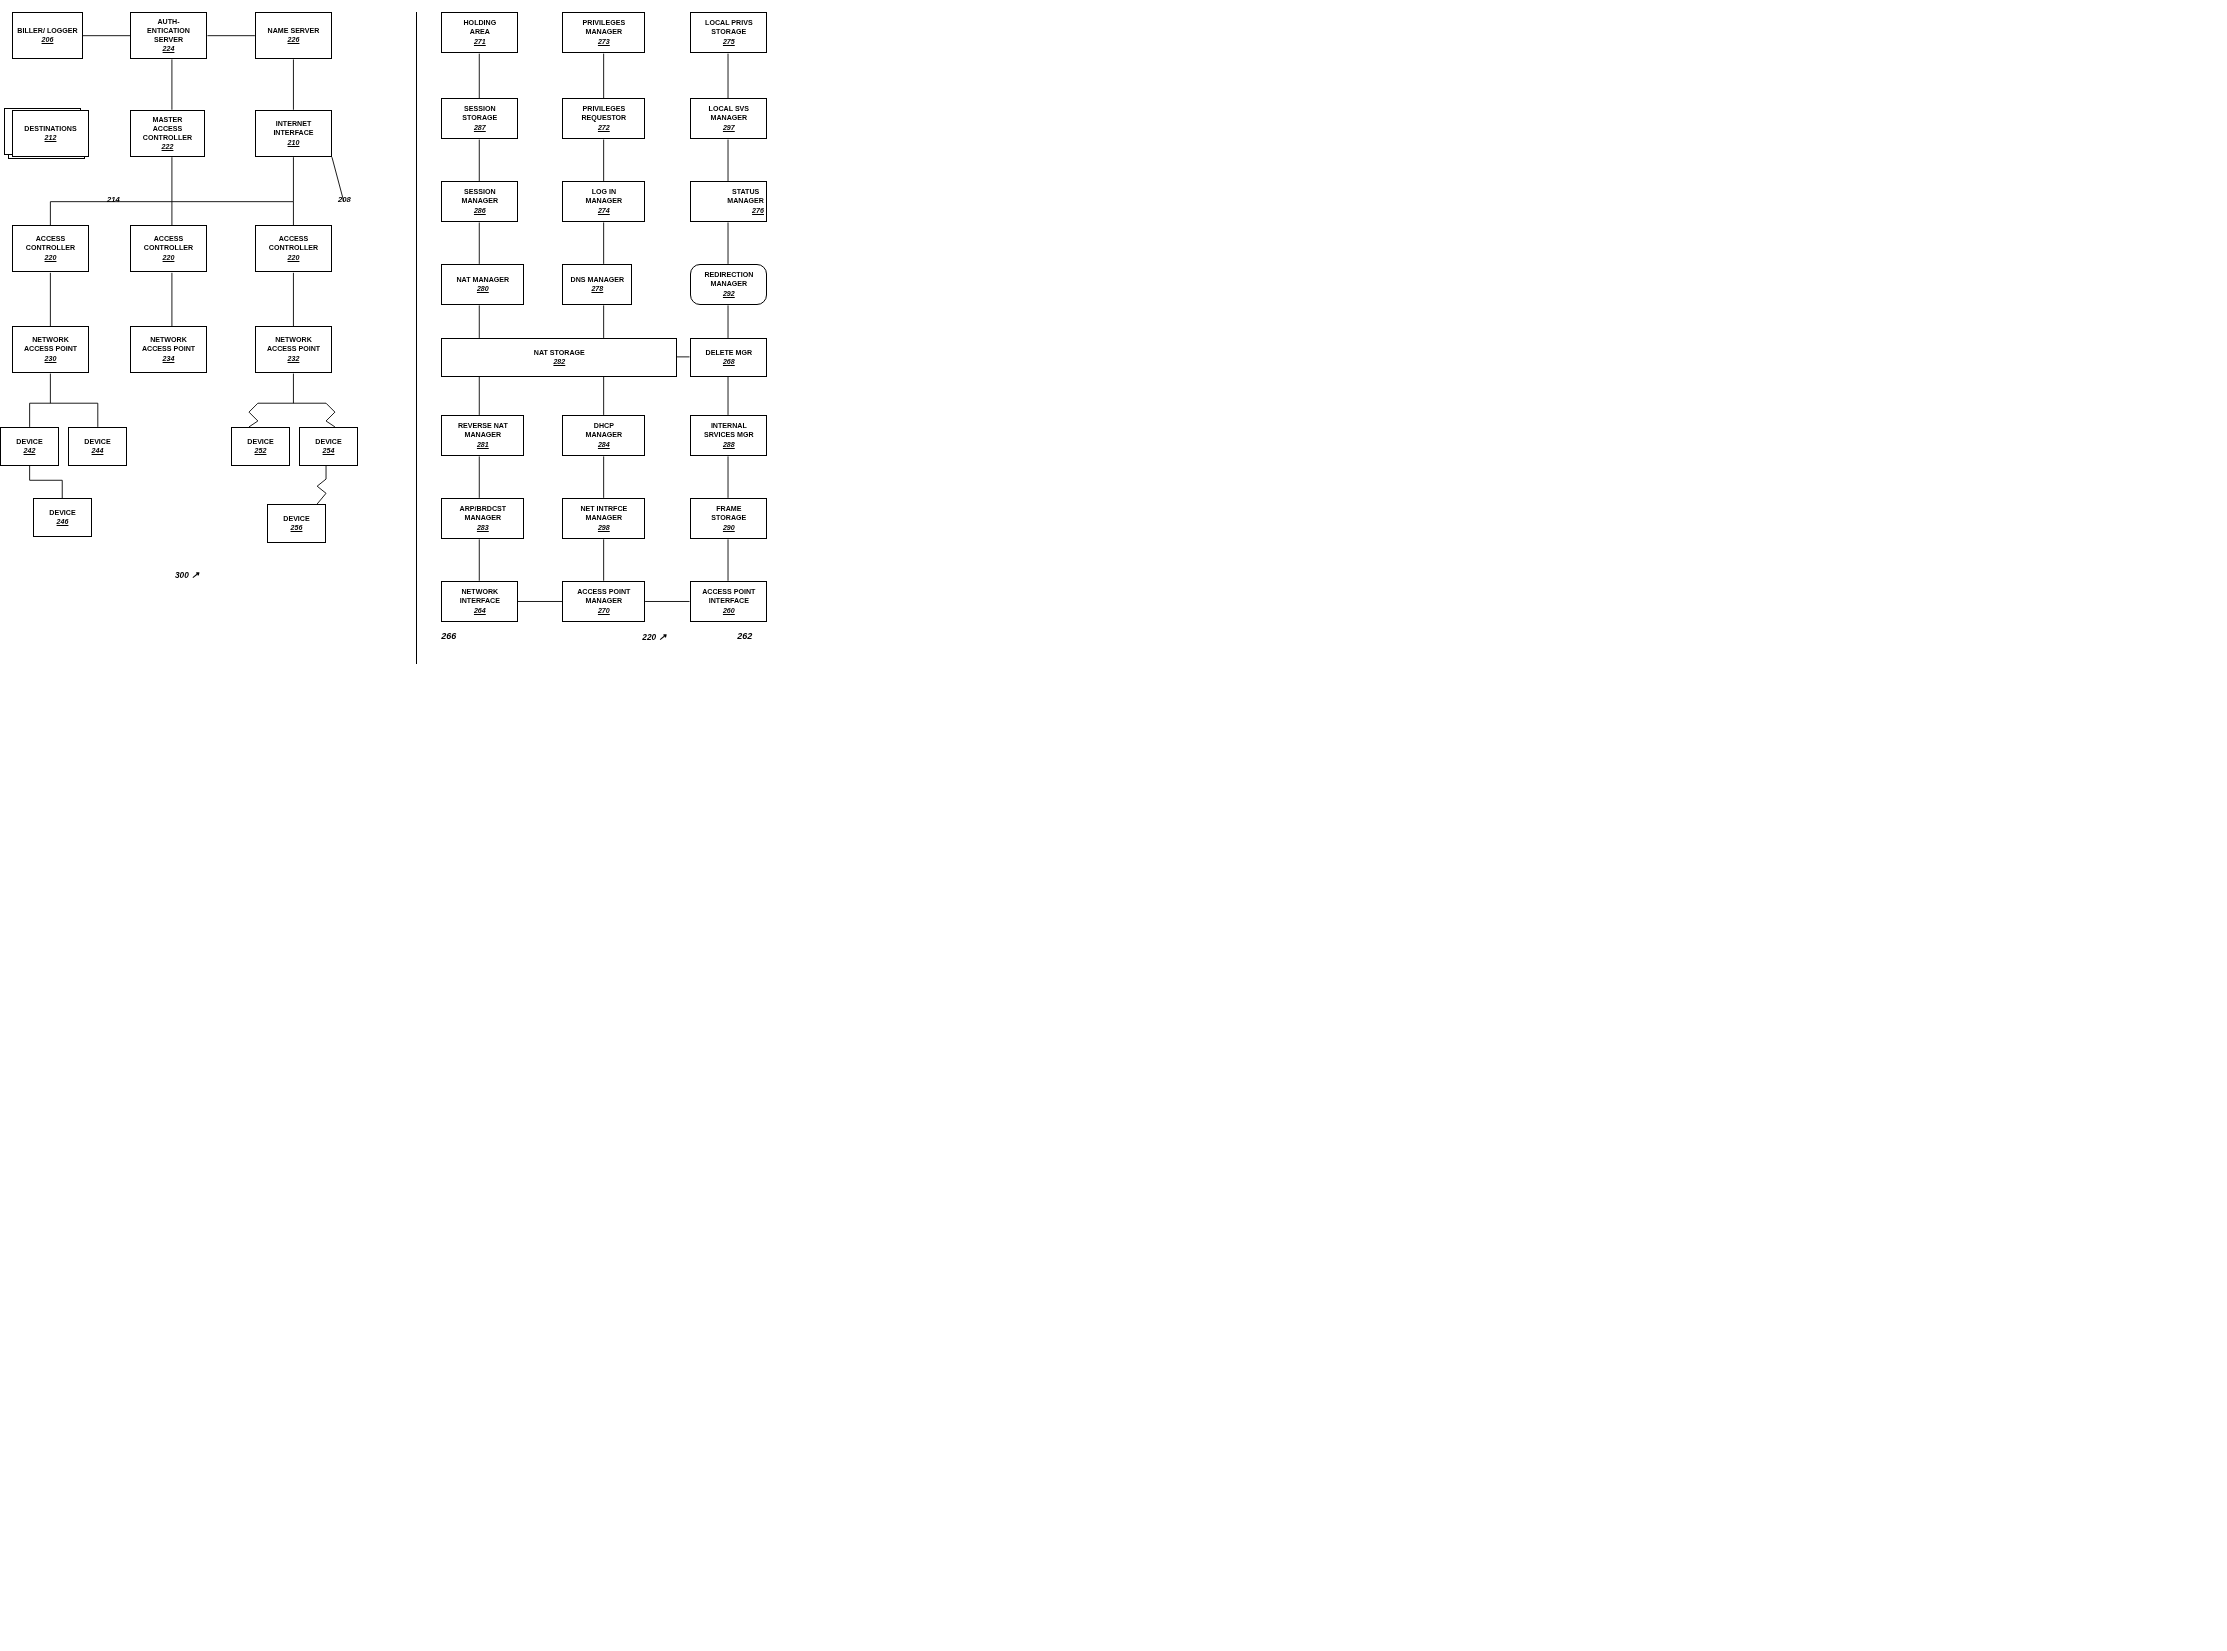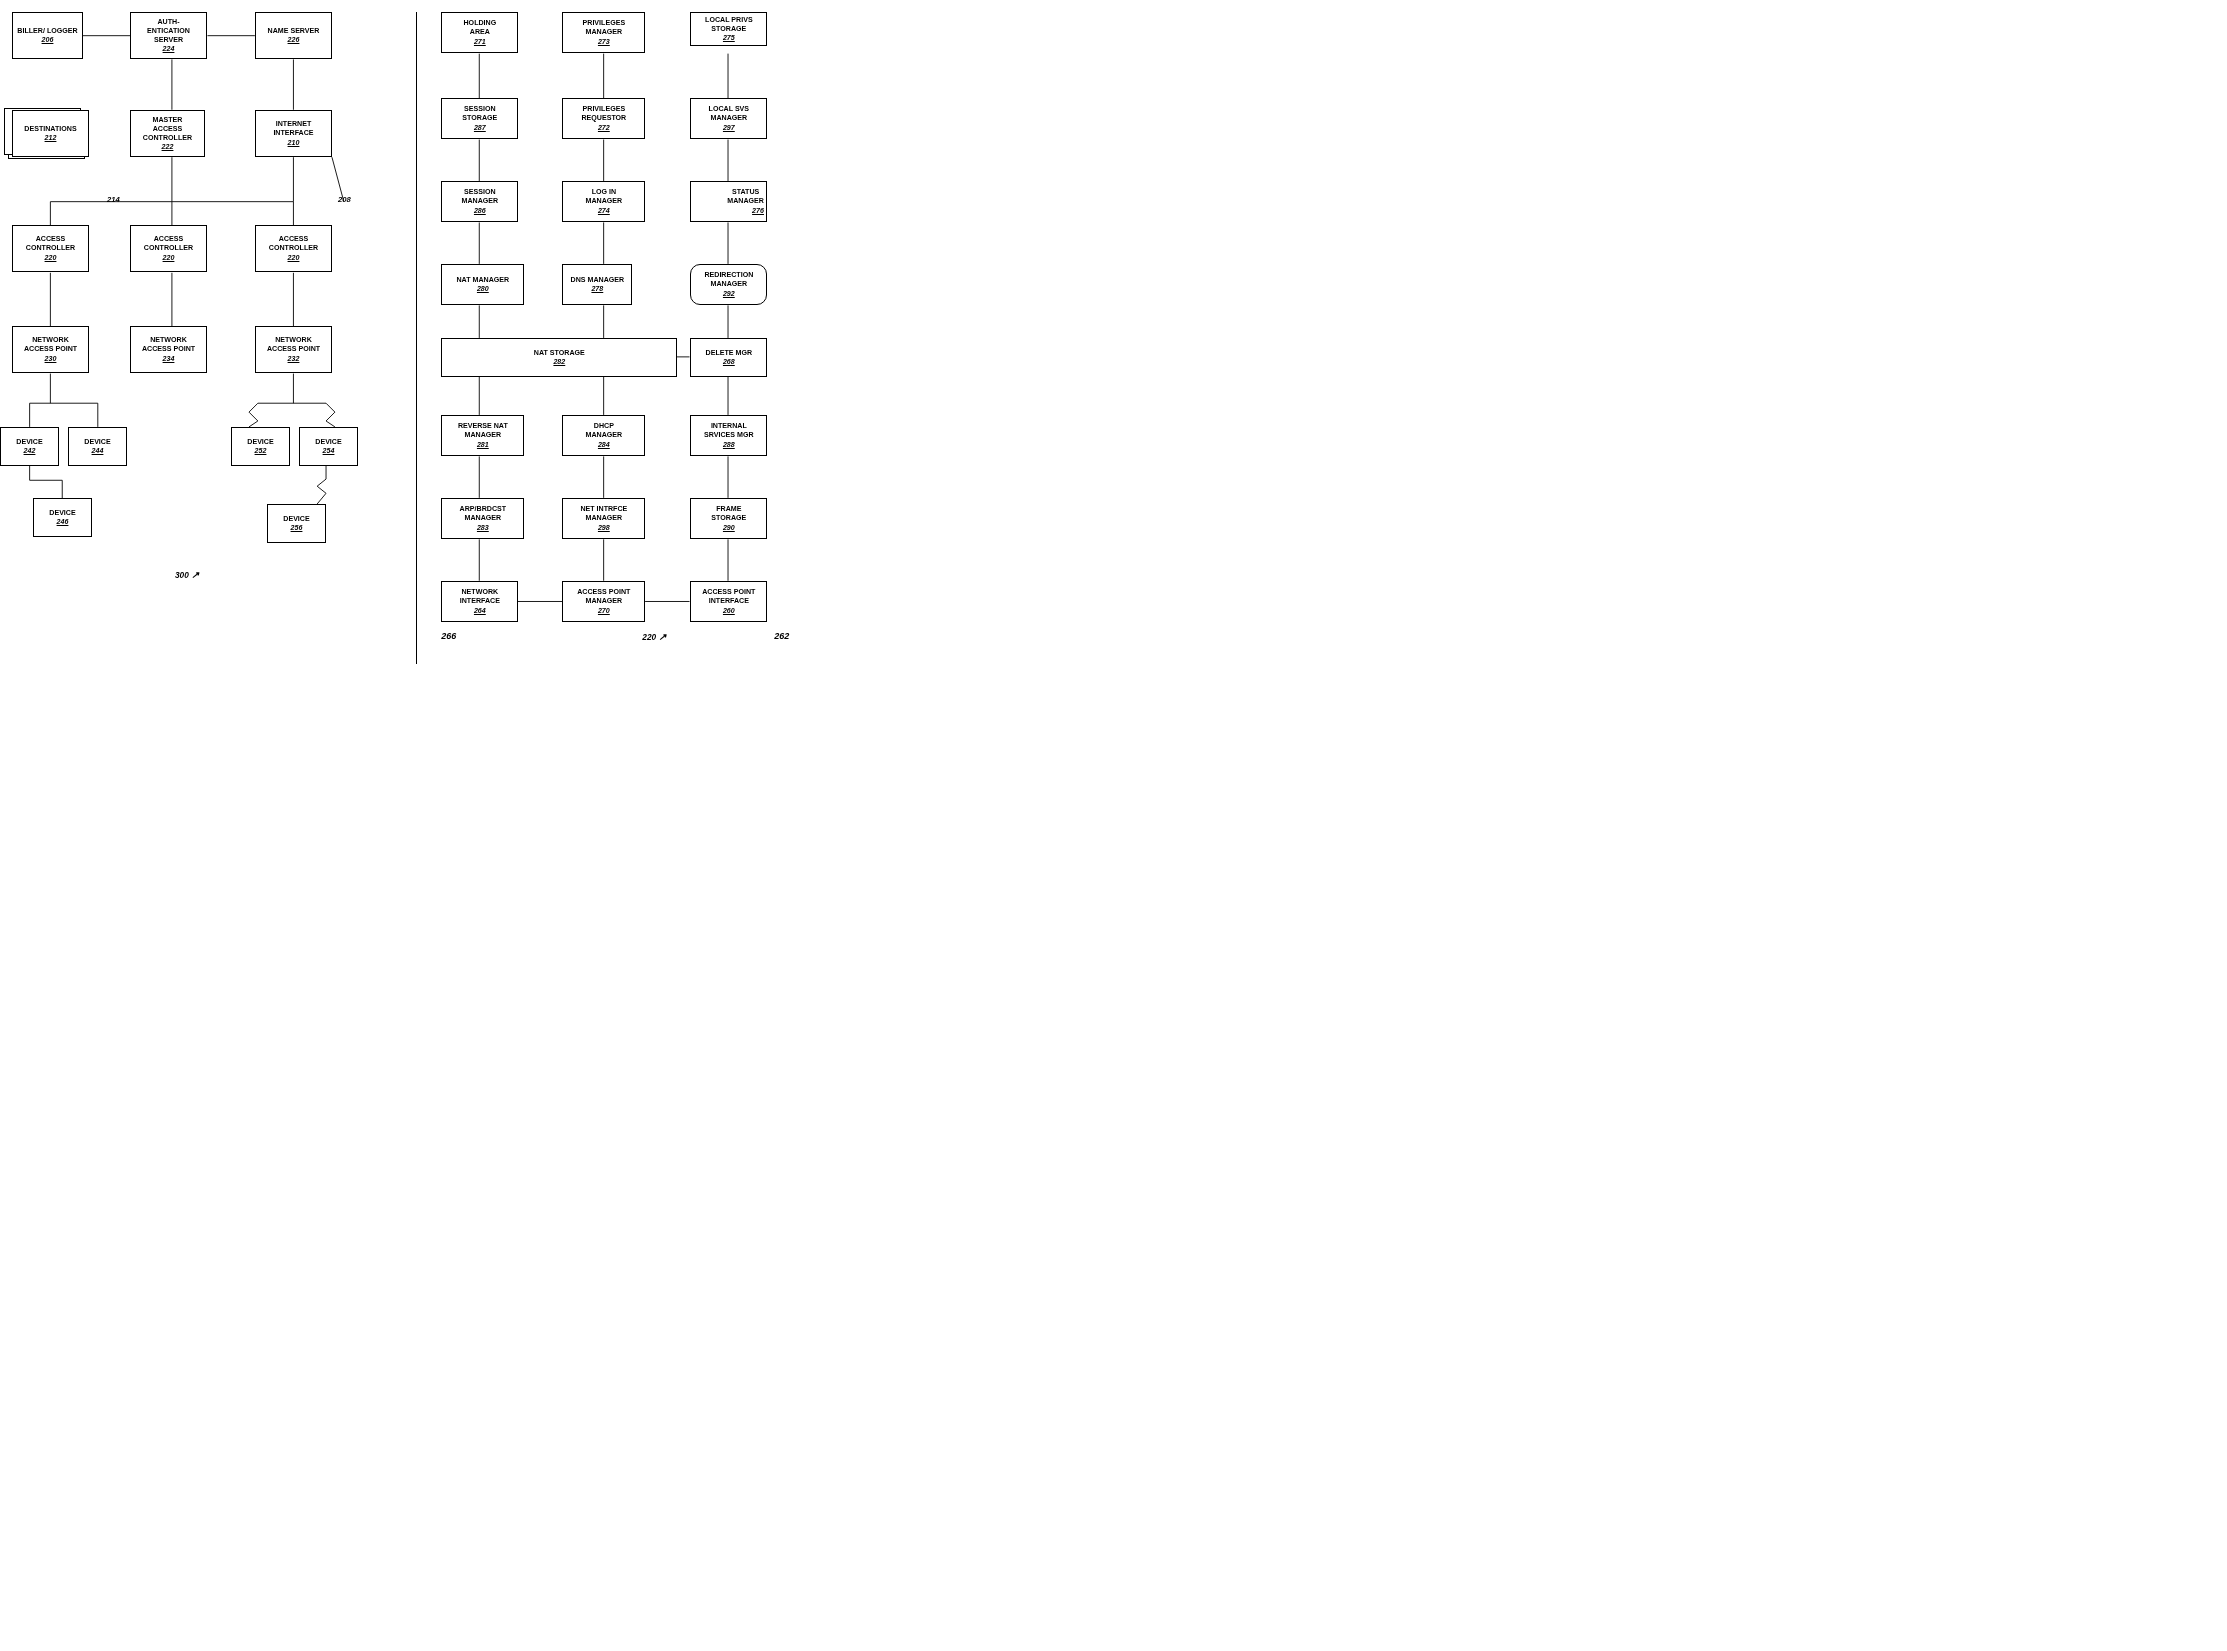--- a/index.html
+++ b/index.html
@@ -280,21 +280,21 @@
     </svg>
 
     <div class="box" style="left:18px;top:12px;width:77px;height:41px;">
       <span>HOLDING<br>AREA</span>
       <span class="num">271</span>
     </div>
     <div class="box" style="left:139px;top:12px;width:83px;height:41px;">
       <span>PRIVILEGES<br>MANAGER</span>
       <span class="num">273</span>
     </div>
-    <div class="box" style="left:267px;top:12px;width:77px;height:34px;">
+    <div class="box" style="left:267px;top:12px;width:77px;height:41px;">
       <span>LOCAL PRIVS<br>STORAGE</span>
       <span class="num">275</span>
     </div>
 
     <div class="box" style="left:18px;top:98px;width:77px;height:41px;">
       <span>SESSION<br>STORAGE</span>
       <span class="num">287</span>
     </div>
     <div class="box" style="left:139px;top:98px;width:83px;height:41px;">
       <span>PRIVILEGES<br>REQUESTOR</span>
@@ -377,16 +377,16 @@
     <div class="box" style="left:267px;top:581px;width:77px;height:41px;">
       <span>ACCESS POINT<br>INTERFACE</span>
       <span class="num">260</span>
     </div>
 
     <div class="label-text" style="left:18px;top:631px;font-size:9px;font-style:italic;font-weight:bold;">266</div>
     <div style="position:absolute;left:219px;top:631px;font-size:8.3px;font-style:italic;font-weight:bold;">
       <span>220</span>
       <span style="font-size:9.5px;">↗</span>
     </div>
-    <div class="label-text" style="left:314px;top:631px;font-size:9px;font-weight:bold;margin-left:37px;">262</div>
+    <div class="label-text" style="left:314px;top:631px;font-size:9px;font-weight:bold;">262</div>
   </div>
 </div>
 
 
 </body></html>

